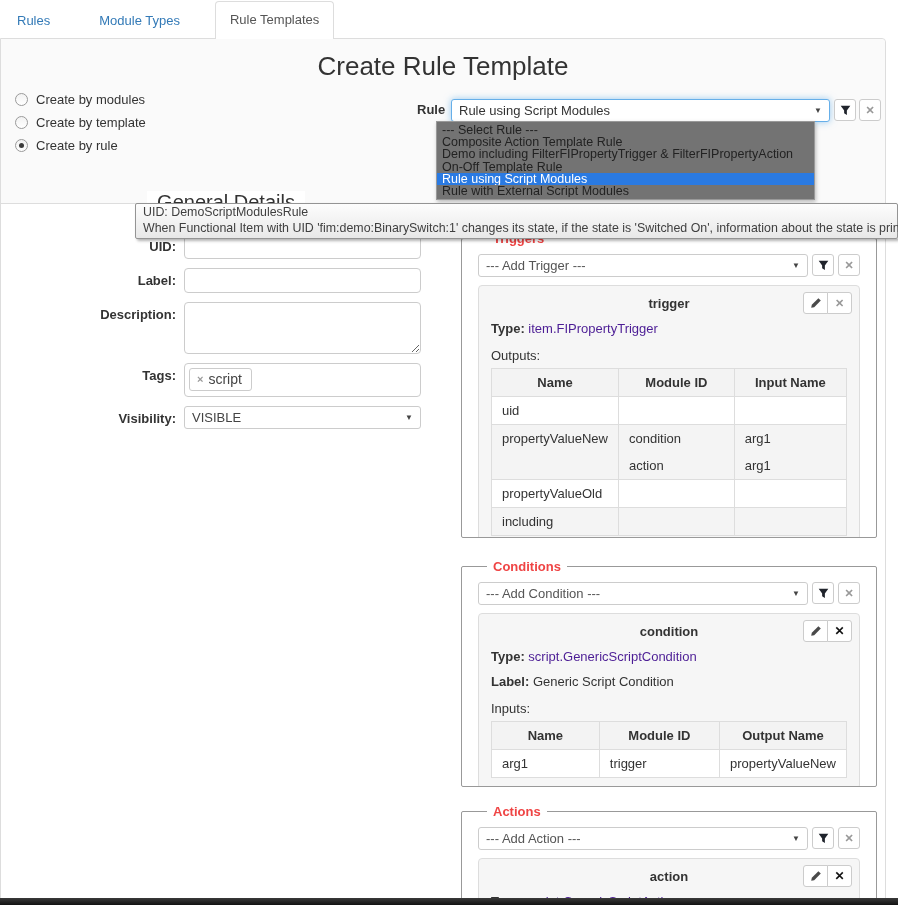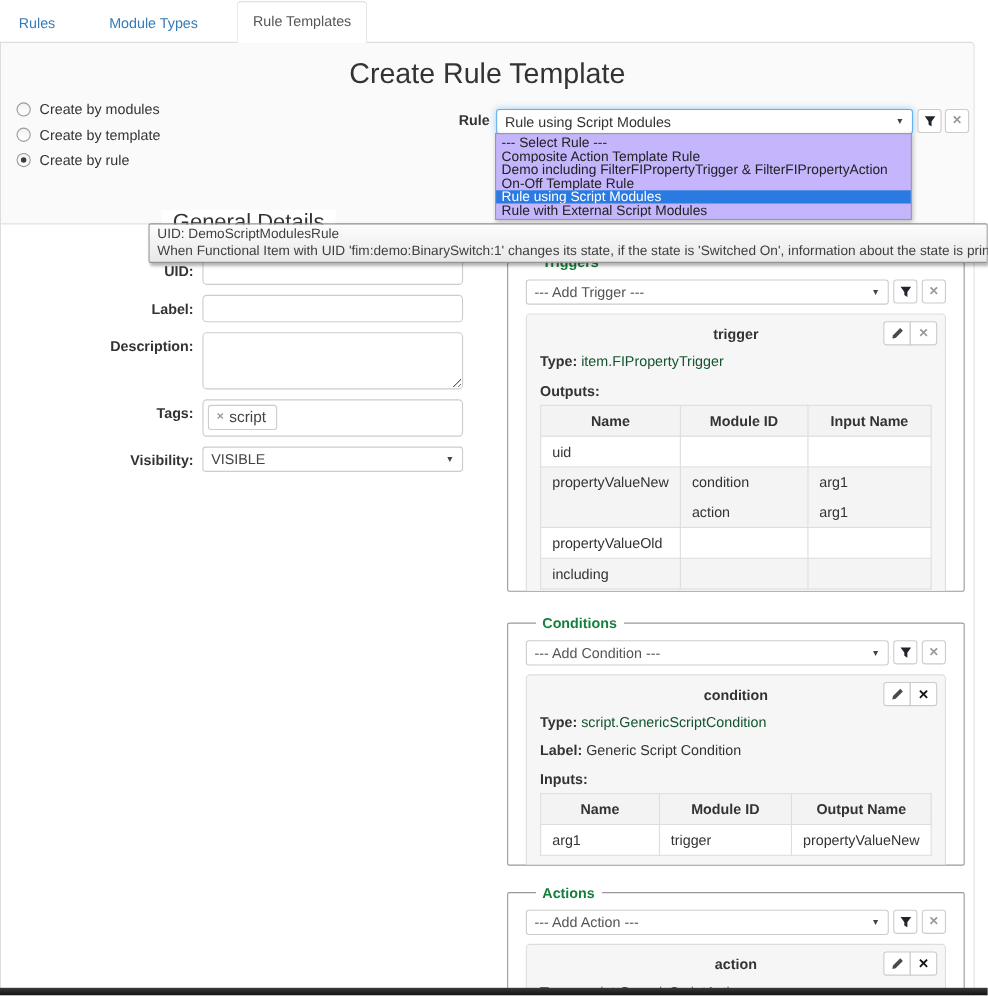--- a/index.html
+++ b/index.html
@@ -32,21 +32,21 @@
           align-items:center; justify-content:center; cursor:pointer; flex:none; }
   .xgrey { color:#999; font-size:11px; font-weight:bold; line-height:1; }
   .xblack { color:#111; font-size:12px; font-weight:bold; line-height:1; }
 
   .rule-label { position:absolute; left:416px; top:63px; font-size:13px; font-weight:bold; }
   .rule-sel { position:absolute; left:450px; top:60px; width:379px; border-color:#66afe9; box-shadow:0 0 7px rgba(102,175,233,.65); }
   .rule-filter { position:absolute; left:833px; top:60px; }
   .rule-clear { position:absolute; left:858px; top:60px; }
 
   
-  .dropdown { position:absolute; left:450px; top:121px; width:379px; background:#c4b5fd; border:1px solid #999;
+  .dropdown { position:absolute; left:436px; top:121px; width:379px; background:#737373; border:1px solid #999;
               box-shadow:1px 2px 4px rgba(0,0,0,.25); z-index:40; padding:2px 0; }
   .opt { font-size:12.5px; line-height:12.2px; padding:0 5px; white-space:nowrap; overflow:hidden; color:#222; cursor:pointer; }
   .opt.hl { background:#2a7ae2; color:#fff; }
 
   
   .tooltip { position:absolute; left:135px; top:203px; width:763px; background:linear-gradient(#fdfdfd,#e8e8e8);
              border:1px solid #949494; border-radius:2px; box-shadow:2px 2px 3px rgba(0,0,0,.3); z-index:50;
              font-size:12.4px; color:#3f3f3f; line-height:15.5px; padding:1px 7px 2px; white-space:nowrap; }
 
   
@@ -61,37 +61,37 @@
   textarea.tin { height:52px; resize:both; padding-top:4px; }
   .tagbox { width:237px; min-height:34px; border:1px solid #ccc; border-radius:4px; background:#fff; padding:4px; }
   .chip { display:inline-flex; align-items:center; border:1px solid #ccc; border-radius:3px; padding:2px 9px 3px 7px;
           font-size:14px; color:#444; background:#fff; }
   .chip-x { color:#999; font-size:11px; font-weight:bold; margin-right:5px; cursor:pointer; }
   .vis-sel { width:237px; color:#444; }
 
   
   .right-col { position:relative; width:408px; margin-left:10px; flex:none; }
   .fs { position:absolute; left:0; width:408px; border:1px solid #999; border-radius:2px; padding:8px 16px 10px; overflow:hidden; background:transparent; }
-  .fs legend { font-size:13px; font-weight:bold; color:#15803d; padding:0 6px; margin-left:9px; }
+  .fs legend { font-size:13px; font-weight:bold; color:#ef4444; padding:0 6px; margin-left:9px; }
   .fs-triggers { top:27px; height:307px; }
   .fs-conditions { top:355px; height:228px; }
   .fs-actions { top:600px; height:330px; }
   .addrow { display:flex; gap:4px; }
   .addrow .sel { width:330px; color:#555; }
 
   .card { margin-top:8px; background:#f6f6f6; border:1px solid #ddd; border-radius:4px; padding:6px 12px 10px; position:relative; }
   .btng { position:absolute; top:6px; right:7px; display:flex; }
   .gbtn { width:25px; height:22px; border:1px solid #ccc; background:#fff; display:flex; align-items:center; justify-content:center; cursor:pointer; }
   .gbtn:first-child { border-radius:3px 0 0 3px; }
   .gbtn:last-child { border-radius:0 3px 3px 0; margin-left:-1px; }
   .card-title { text-align:center; font-size:13px; font-weight:bold; margin-top:4px; color:#333; }
   .tline { margin-top:10px; font-size:13px; color:#333; }
   .tline .bld { font-weight:bold; }
-  .tline a { color:#14532d; text-decoration:none; cursor:pointer; }
-  .seclabel { margin-top:12px; font-size:13px; font-weight:bold; color:#333; }
+  .tline a { color:#4c1d95; text-decoration:none; cursor:pointer; }
+  .seclabel { margin-top:12px; font-size:13px; font-weight:normal; color:#333; }
   .mtab { width:100%; border-collapse:collapse; margin-top:5px; background:#fff; }
   .mtab th { border:1px solid #ddd; background:#f3f3f3; font-size:13px; font-weight:bold; padding:6px 4px; text-align:center; color:#333; }
   .mtab td { border:1px solid #ddd; font-size:13px; padding:6px 10px; vertical-align:top; text-align:left; color:#333; }
   .mtab tbody tr:nth-child(even) td { background:#f4f4f4; }
   .mtab th:nth-child(1){ width:31%; } .mtab th:nth-child(2){ width:34.5%; } .mtab th:nth-child(3){ width:34.5%; }
   .stack div + div { margin-top:12px; }
 
   .bottom-bar { position:absolute; left:0; top:898px; width:898px; height:7px; background:linear-gradient(#3a3a3a,#111); z-index:80; }
 </style>
 </head>

